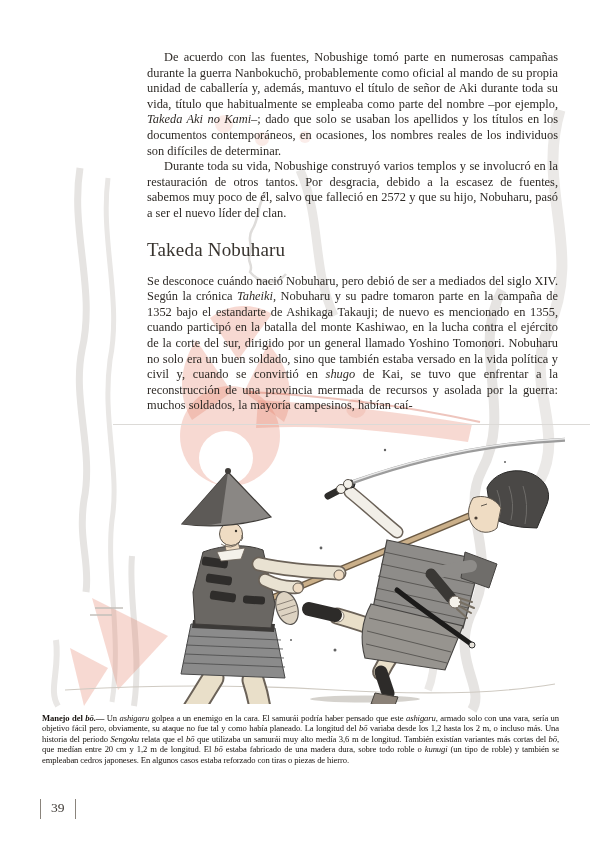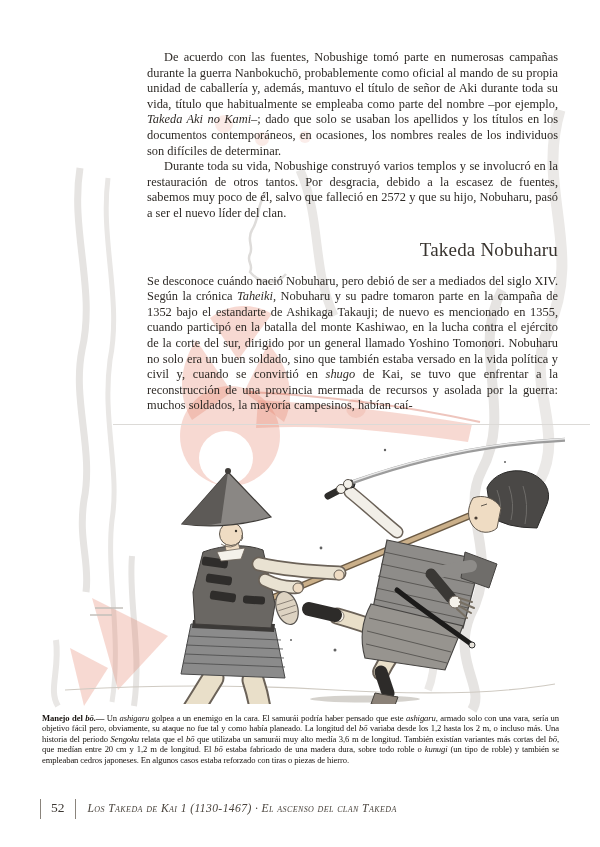--- a/index.html
+++ b/index.html
@@ -6,21 +6,21 @@
   body{width:600px;height:847px;background:#ffffff;overflow:hidden;}
   .page{position:relative;width:600px;height:847px;background:#fff;
         font-family:"Liberation Serif",serif;color:#2b2723;}
   .wm{position:absolute;left:0;top:0;z-index:0;pointer-events:none;}
   .content{position:absolute;left:0;top:0;width:552px;height:847px;z-index:1;}
   .text-col{position:absolute;left:147px;top:50px;width:411px;}
   .text-col p{margin:0;text-align:justify;font-size:12.4px;line-height:15.6px;
               color:#2e2a26;}
   p.indent{text-indent:17px;}
   h2.section{margin:17px 0 13px 0;font-weight:400;font-size:19px;
-             letter-spacing:.2px;color:#38332e;text-align:right;}
+             letter-spacing:.2px;color:#38332e;}
   .rule{position:absolute;left:113px;top:424px;width:477px;height:1px;
         background:#dcdad7;}
   .figure{position:absolute;left:35px;top:432px;width:530px;height:272px;}
   .caption{position:absolute;left:42px;top:704px;width:517px;
            font-family:Liberation Serif, serif;font-size:8.6px;
            line-height:10.6px;letter-spacing:-0.1px;text-align:justify;
            color:#17120e;}
   .it{font-style:italic;}
   .bd{font-weight:bold;}
   .footer{position:absolute;left:40px;top:799px;display:flex;
@@ -172,18 +172,17 @@
         <circle cx="350" cy="18" r="1.2"></circle>
         <circle cx="300" cy="218" r="1.5"></circle>
         <circle cx="256" cy="208" r="1"></circle>
         <circle cx="470" cy="30" r="1"></circle>
       </g>
     </svg>
 
     <p class="caption"><span class="bd">Manejo del </span><span class="it bd">bō</span><span class="bd">.— </span><span>Un </span><span class="it">ashigaru</span><span> golpea a un enemigo en la cara. El samurái podría haber pensado que este </span><span class="it">ashigaru</span><span>, armado solo con una vara, sería un objetivo fácil pero, obviamente, su ataque no fue tal y como había planeado. La longitud del </span><span class="it">bō</span><span> variaba desde los 1,2 hasta los 2 m, o incluso más. Una historia del periodo </span><span class="it">Sengoku</span><span> relata que el </span><span class="it">bō</span><span> que utilizaba un samurái muy alto medía 3,6 m de longitud. También existían variantes más cortas del </span><span class="it">bō</span><span>, que medían entre 20 cm y 1,2 m de longitud. El </span><span class="it">bō</span><span> estaba fabricado de una madera dura, sobre todo roble o </span><span class="it">kunugi</span><span> (un tipo de roble) y también se empleaban cedros japoneses. En algunos casos estaba reforzado con tiras o piezas de hierro.</span></p>
 
     <div class="footer">
-      <span class="pagenum">52</span>
-      <span class="booktitle">Los Takeda de Kai 1 (1130-1467) · El ascenso del clan Takeda</span>
+      <span class="pagenum">39</span>
     </div>
 
   </div>
 </div>
 
 </body></html>

